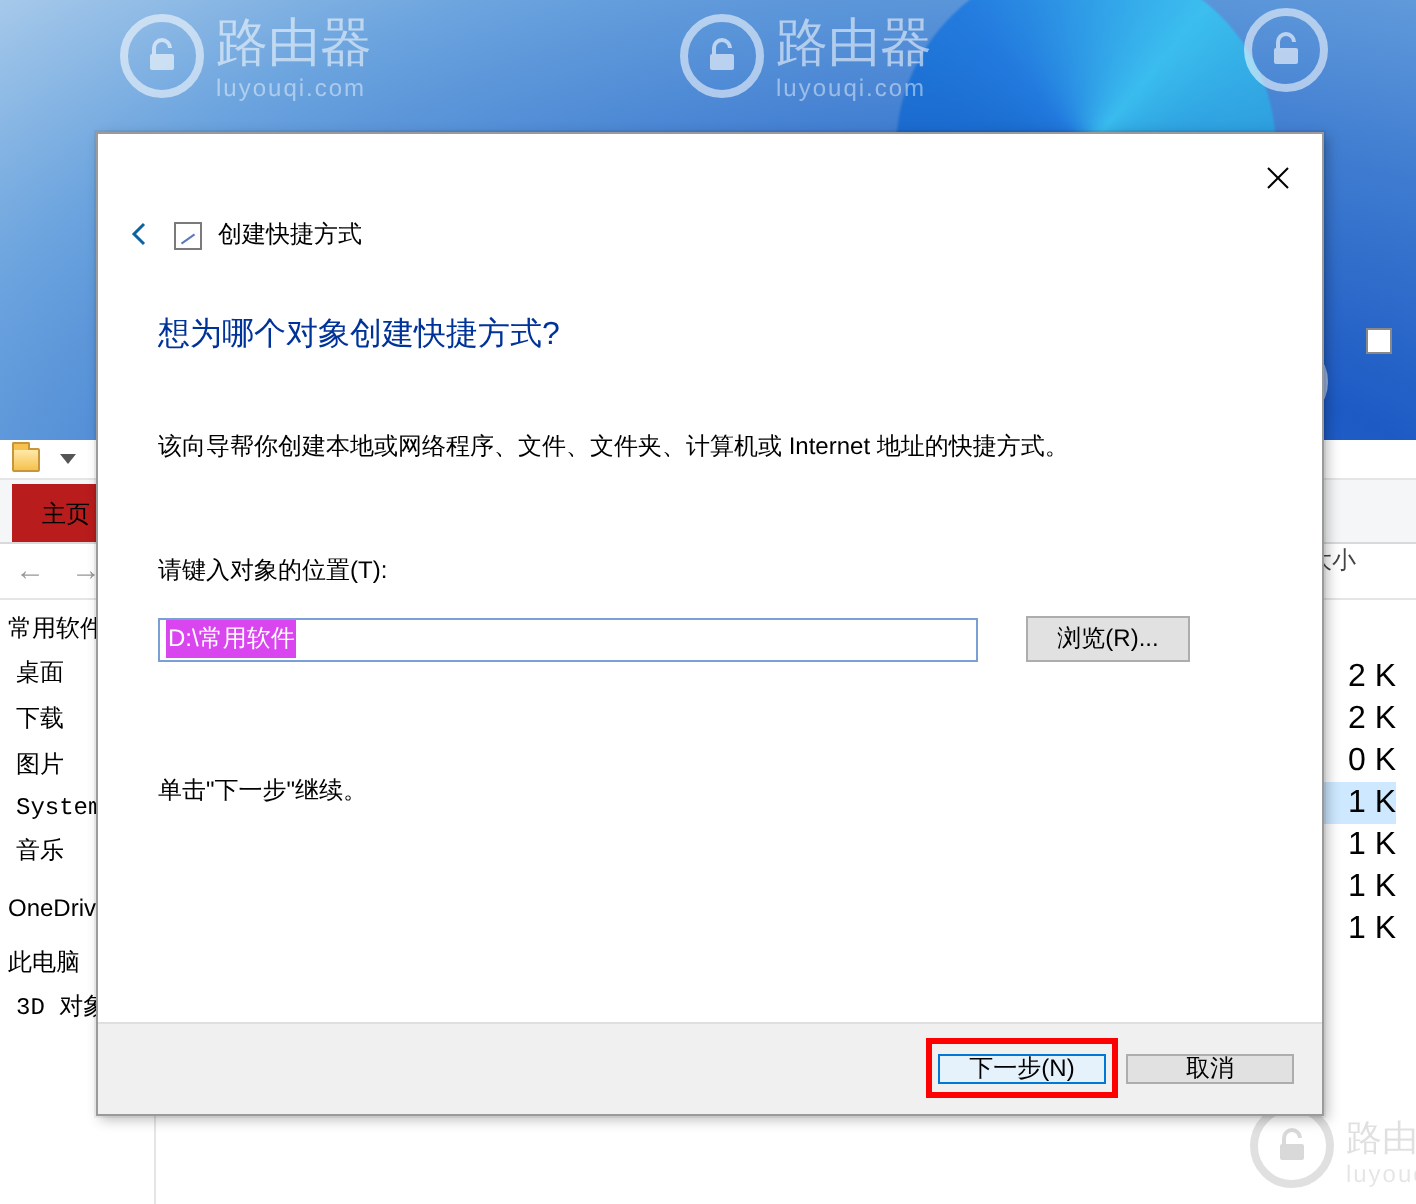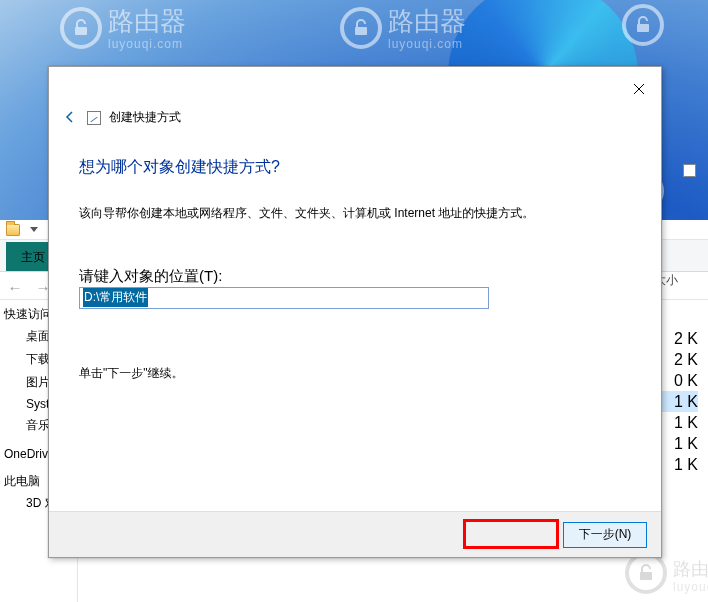--- a/index.html
+++ b/index.html
@@ -55,34 +55,34 @@
     background:#f6c14e; border:1px solid #c9953b; border-bottom:none; border-radius:1px 1px 0 0;}
   .tri { width:0;height:0;border-left:4px solid transparent;border-right:4px solid transparent;border-top:5px solid #555;}
   .ribbon {
     height:32px; background:#f5f6f7; border-bottom:1px solid #d9d9d9;
     display:flex; align-items:flex-end; padding:0 6px; gap:2px;
   }
   .tab-home {
     padding:6px 14px 4px; background:#f5f6f7;
     border:1px solid transparent; color:#000;
   }
-  .tab-home.active { background:#0f766e; }
+  .tab-home.active { background:#b91c1c; }
   .breadcrumbbar {
     height:28px; border-bottom:1px solid #e5e5e5;
     display:flex; align-items:center; padding:0 4px; gap:6px; color:#555;
   }
   .navarrow { width:22px; text-align:center; font-size:15px; color:#999; }
   .up { color:#555; }
   .explorer-body { display:flex; position:absolute; left:0; right:0; top:80px; bottom:0; }
   .sidebar {
     width:78px; border-right:1px solid #e5e5e5; padding-top:4px;
     font-size:12px; color:#000;
   }
   .sb-head { padding:2px 4px; font-size:12px; color:#000; }
-  .sb-item { padding:3px 4px 3px 26px; white-space:nowrap; overflow:hidden; }
+  .sb-item { padding:3px 4px 3px 8px; white-space:nowrap; overflow:hidden;font-family:Liberation Mono, monospace; }
   .listarea { flex:1; position:relative; }
   .list-header {
     position:absolute; right:0; top:-32px; height:24px;
     display:flex; align-items:center; font-size:12px; color:#444;
     width:60px; padding-left:6px;
   }
   .sizecol {
     position:absolute; right:0; top:0; width:60px; text-align:right;
     font-size:16px; color:#000; padding-right:10px;
   }
@@ -114,48 +114,48 @@
     position:relative;
   }
   .tinyicon::after{content:"";position:absolute;left:2px;top:7px;width:8px;height:1px;background:#5a7ac0;
     transform:rotate(-35deg); box-shadow:0 0 0 1px #fff;}
   .dlg-title-small { font-size:12px; }
   .dlg-content {
     position:absolute; left:30px; right:30px; top:90px;
     color:#000;
   }
   .question {
-    color:#003399; font-size:16px; font-weight:400; margin-bottom:26px;
+    color:#003399; font-size:16px; font-weight:400; margin-bottom:36px;
   }
   .desc { font-size:12px; margin-bottom:44px; line-height:1.6; }
-  .lbl { font-size:15px; margin-bottom:1px; }
+  .lbl { font-size:12px; margin-bottom:14px; }
   .inputrow { display:flex; align-items:center; gap:24px; }
   .locinput {
     width:410px; height:22px; border:1px solid #7a9fd4;
     background:#fff; font-size:12px; padding:0 3px;
     outline:1px solid #7a9fd4; outline-offset:-1px;
   }
   .locinput .selected {
-    background:#0369a1; color:#fff; display:inline-block;
+    background:#d946ef; color:#fff; display:inline-block;
     padding:1px 1px; line-height:17px;
   }
   .browse-btn {
     width:82px; height:23px; background:#e1e1e1;
     border:1px solid #adadad; font-size:12px; cursor:pointer;
     display:flex; align-items:center; justify-content:center;
   }
   .continue { margin-top:56px; font-size:12px; }
   .dlg-footer {
     position:absolute; left:0; right:0; bottom:0; height:46px;
     border-top:1px solid #dfdfdf; background:#f0f0f0;
     display:flex; align-items:center; justify-content:flex-end;
     padding-right:14px; gap:10px;
   }
   .btn {
-    min-width:84px; height:26px; background:#e1e1e1;
+    min-width:84px; height:15px; background:#e1e1e1;
     border:1px solid #adadad; font-size:12px; cursor:pointer;
     display:flex; align-items:center; justify-content:center;
   }
   .btn.primary {
     border:1px solid #0078d7; background:#e5f1fb;
   }
   .highlight-ring {
     position:absolute; border:3px solid #ff0000; pointer-events:none;
   }
   .hl-next { width:96px; height:30px; right:102px; bottom:8px; }
@@ -220,21 +220,21 @@
     </div>
     <div class="breadcrumbbar">
       <span class="navarrow">←</span>
       <span class="navarrow">→</span>
       <span class="tri" style="border-top-color:#999"></span>
       <span class="navarrow up">↑</span>
     </div>
 
     <div class="explorer-body">
       <div class="sidebar">
-        <div class="sb-head">快速访问</div>
+        <div class="sb-head">常用软件</div>
         <div class="sb-item">桌面</div>
         <div class="sb-item">下载</div>
         <div class="sb-item">图片</div>
         <div class="sb-item">System3</div>
         <div class="sb-item">音乐</div>
         <div style="height:8px"></div>
         <div class="sb-head">OneDrive</div>
         <div style="height:8px"></div>
         <div class="sb-head">此电脑</div>
         <div class="sb-item">3D 对象</div>
@@ -286,21 +286,23 @@
   </div>
 
   <div class="dlg-content">
     <div class="question">想为哪个对象创建快捷方式?</div>
     <div class="desc">该向导帮你创建本地或网络程序、文件、文件夹、计算机或 Internet 地址的快捷方式。</div>
     <div class="lbl">请键入对象的位置(T):</div>
     <div class="inputrow">
       <div class="locinput">
         <span class="selected">D:\常用软件</span>
       </div>
+      <div class="browse-btn">浏览(R)...</div>
     </div>
     <div class="continue">单击"下一步"继续。</div>
   </div>
 
   <div class="dlg-footer">
     <div class="btn primary">下一步(N)</div>
+    <div class="btn">取消</div>
   </div>
   <div class="highlight-ring hl-next"></div>
 </div>
 
 </body></html>

